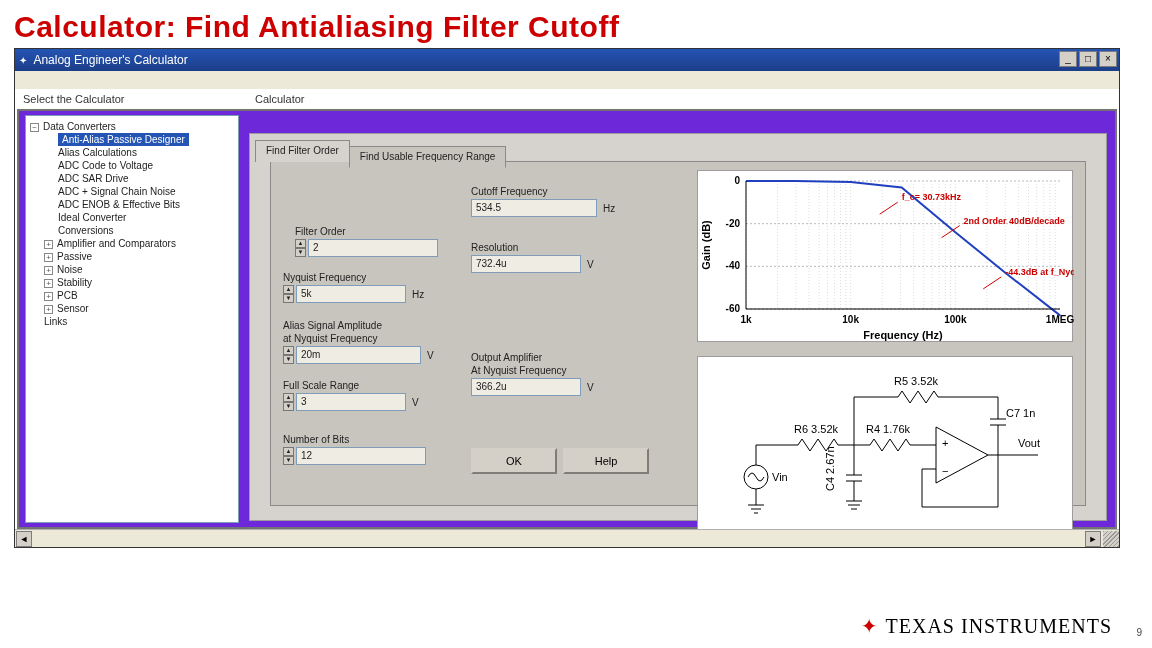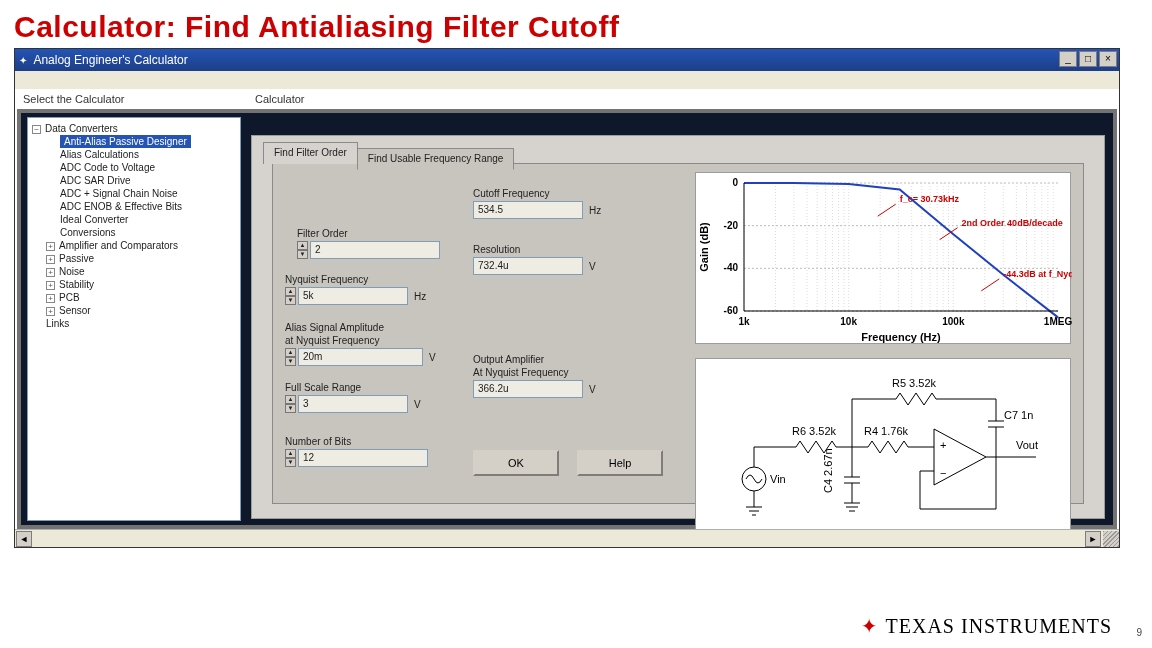--- a/index.html
+++ b/index.html
@@ -27,21 +27,21 @@
   .winbtn {
     width:18px; height:16px; background:#d4d0c8; border:1px solid #7d7d7d;
     font-size:10px; line-height:14px; text-align:center; color:#000;
   }
   .menubar {
     position:absolute; top:22px; left:0; right:0; height:18px;
     background:#ece9d8; font-size:11px; padding:2px 8px; color:#333;
   }
   .client {
     position:absolute; top:40px; bottom:18px; left:2px; right:2px;
-    background:#0f172a; border:4px solid #737373;
+    background:#6d28d9; border:2px solid #737373;
   }
   .hscroll {
     position:absolute; bottom:0; left:0; right:0; height:18px;
     background:#ece9d8; border-top:1px solid #b0b0b0;
   }
   .hscroll .arrow {
     width:16px; height:16px; border:1px solid #7d7d7d; background:#d4d0c8;
     font-size:9px; text-align:center; line-height:14px; position:absolute;
   }
   .hscroll .arrow.l{ left:1px; top:1px;} .hscroll .arrow.r{ right:18px; top:1px;}
@@ -58,21 +58,21 @@
   .tree-row.sel{ background:#2454b4; color:#fff; display:inline-block; padding:1px 4px;}
   .indent1{ padding-left:14px;} .indent2{ padding-left:28px;}
   .col-right {
     position:absolute; top:4px; left:228px; right:6px; bottom:4px;
   }
   .tabframe {
     position:absolute; top:18px; left:2px; right:2px; bottom:2px;
     background:#d6d3ce; border:1px solid #9c9c9c;
   }
   
-  .innertabs{ display:flex; margin:6px 0 0 11px; height:22px; position:relative; z-index:2;}
+  .innertabs{ display:flex; margin:6px 0 0 5px; height:22px; position:relative; z-index:2;}
   .itab{
     background:#d6d3ce; border:1px solid #8a8a8a; border-bottom:none; font-size:10px;
     padding:4px 10px 2px 10px; margin-right:-1px; color:#222;
   }
   .itab.active{ background:#c8c5be; border-bottom:1px solid #c8c5be; position:relative; top:6px;}
   .innerbody{
     position:absolute; top:27px; left:20px; right:20px; bottom:14px;
     background:#c8c5be; border:1px solid #8a8a8a;
   }
   
@@ -216,41 +216,41 @@
                   <span>▲</span>
                   <span>▼</span>
                 </div>
               <div class="tbox" style="width:130px">12</div>
               </div>
           </div>
 
           <div class="grp" style="left:200px; top:24px;">
             <label>Cutoff Frequency</label>
             <div class="field">
-              <div class="tbox" style="width:110px">534.5</div>
+              <div class="tbox" style="width:126px">534.5</div>
               <span class="unit">Hz</span>
               </div>
           </div>
           <div class="grp" style="left:200px; top:80px;">
             <label>Resolution</label>
             <div class="field">
               <div class="tbox" style="width:110px">732.4u</div>
               <span class="unit">V</span>
               </div>
           </div>
           <div class="grp" style="left:200px; top:190px;">
             <label>Output Amplifier</label>
             <label>At Nyquist Frequency</label>
             <div class="field">
               <div class="tbox" style="width:110px">366.2u</div>
               <span class="unit">V</span>
               </div>
           </div>
 
-          <div class="grp" style="left:200px; top:286px; display:flex; gap:18px;">
+          <div class="grp" style="left:200px; top:286px; display:flex; gap:6px;">
             <button class="btn3d">OK</button>
             <button class="btn3d">Help</button>
           </div>
 
           <div class="chart">
             <svg id="chart-svg" width="376" height="172">
                 <line x1="48" y1="10" x2="362" y2="10" stroke="#bbb" stroke-dasharray="2 2"></line>
                 <text x="42" y="13" text-anchor="end" font-size="10" font-weight="bold">0</text>
                 <line x1="48" y1="52.666666666666664" x2="362" y2="52.666666666666664" stroke="#bbb" stroke-dasharray="2 2"></line>
                 <text x="42" y="55.666666666666664" text-anchor="end" font-size="10" font-weight="bold">-20</text>

